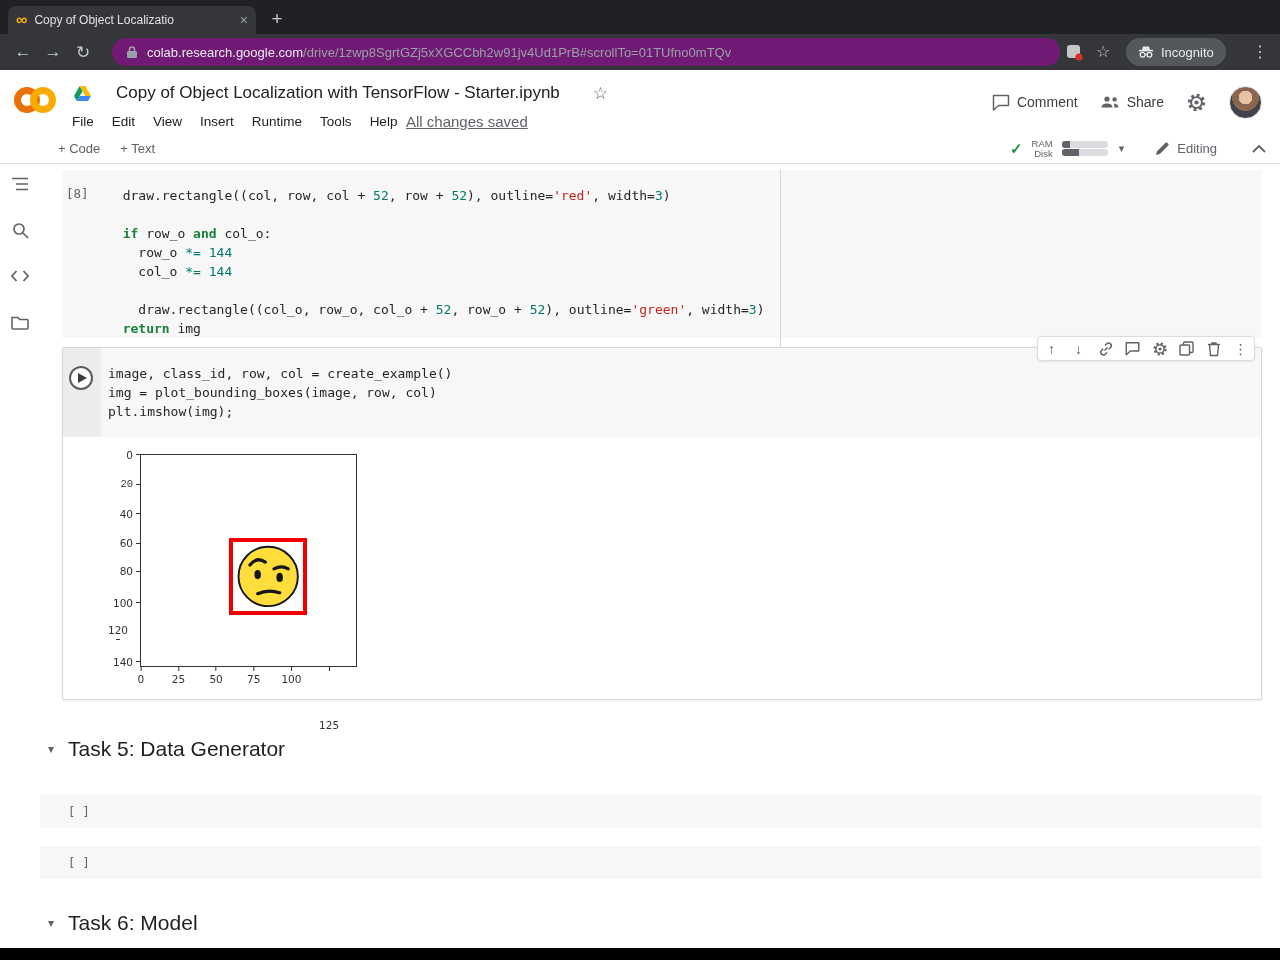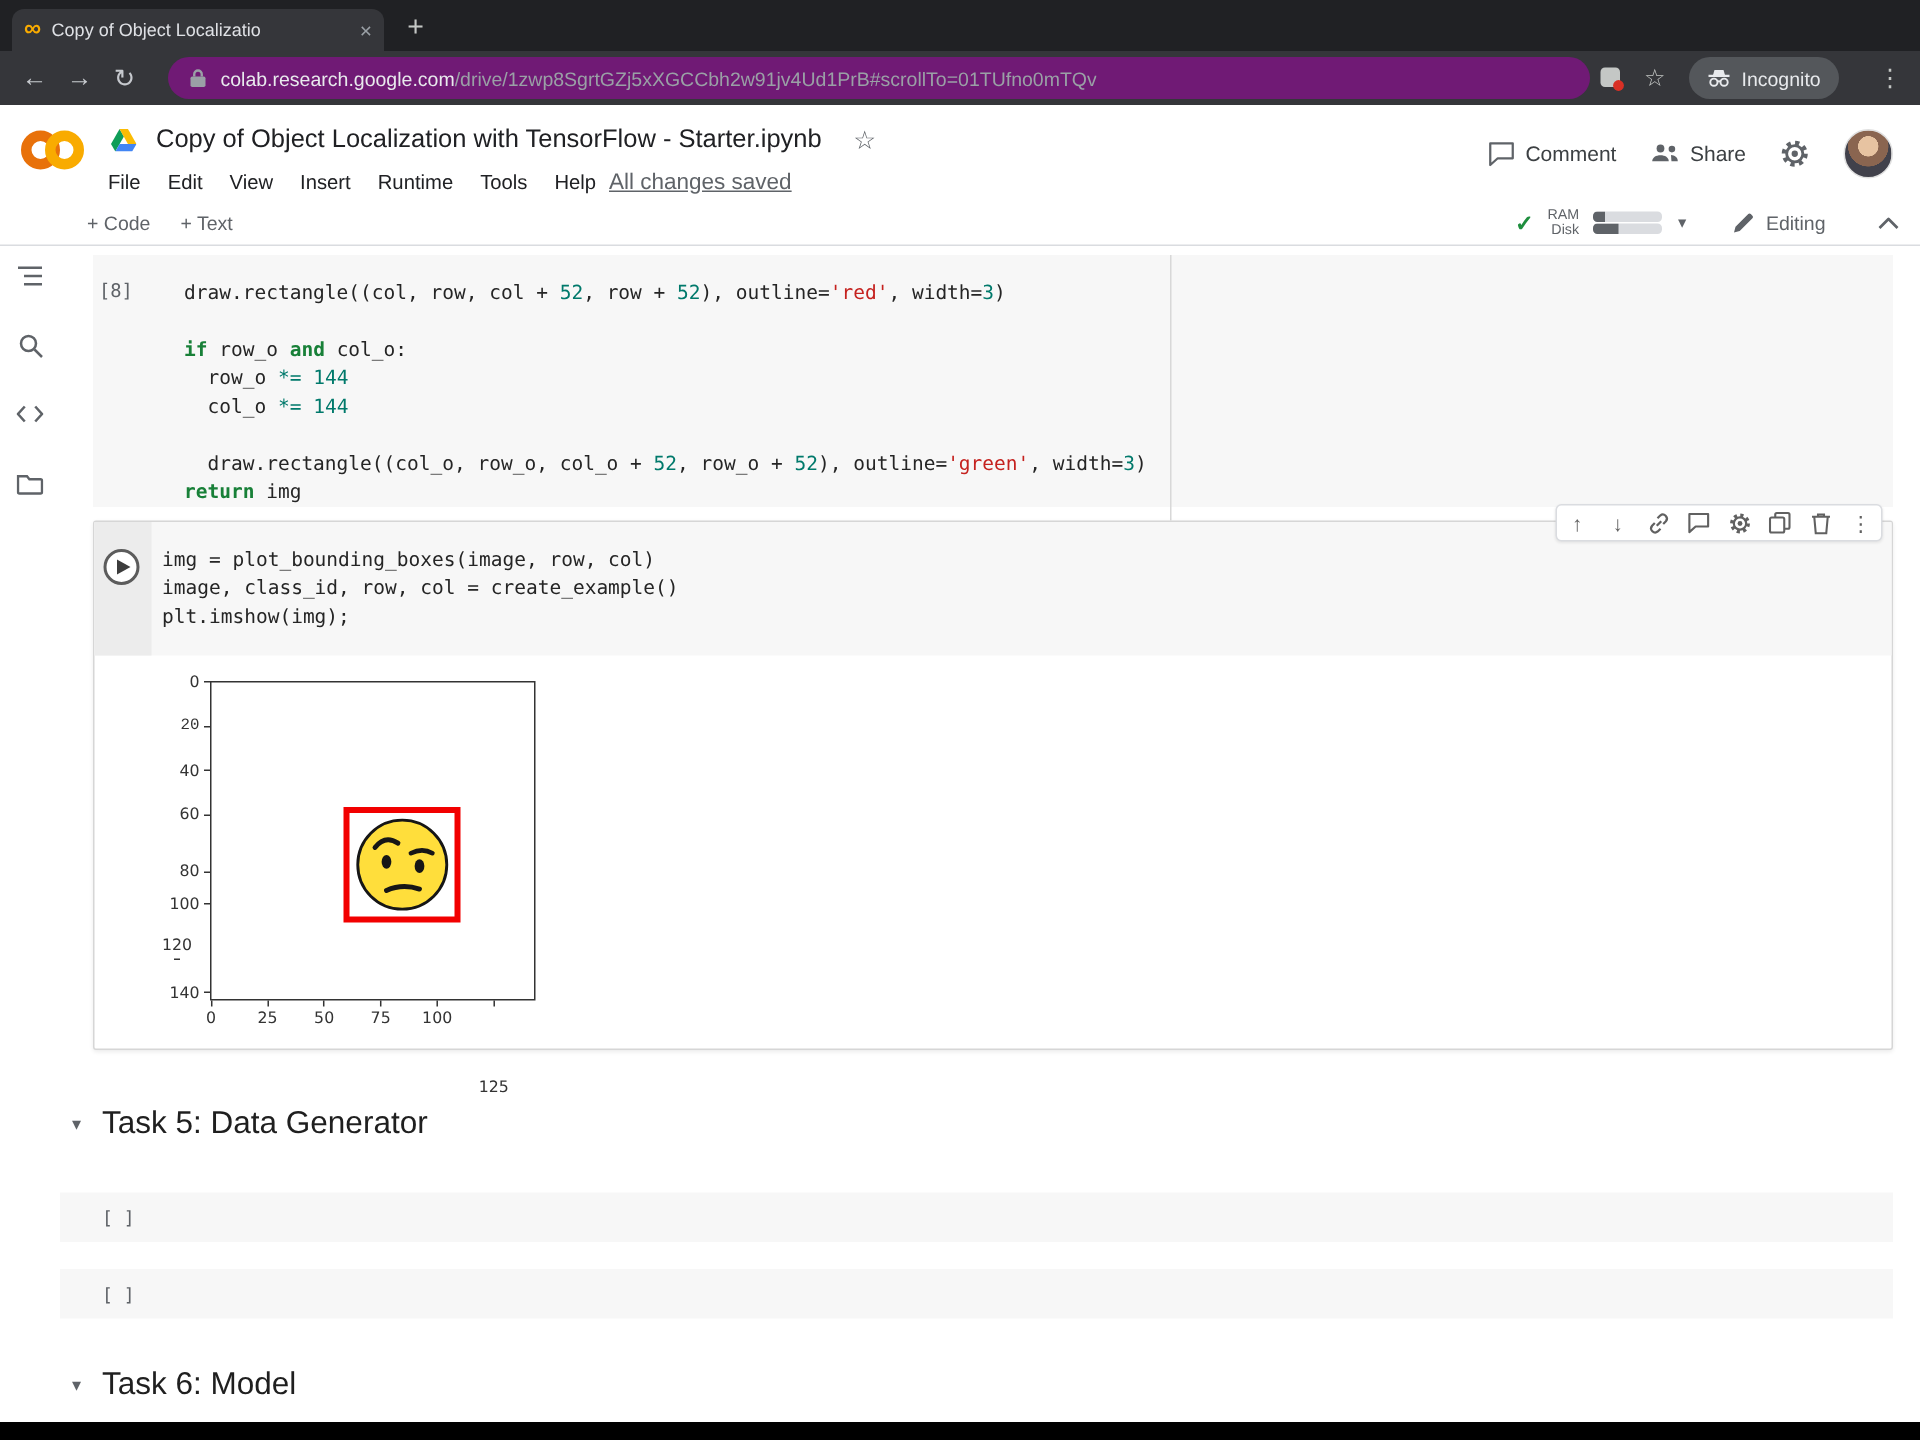--- a/index.html
+++ b/index.html
@@ -16,21 +16,21 @@
   .btoolbar{left:0;top:34px;width:1280px;height:36px;background:#35363a;display:flex;align-items:center}
   .navbtn{width:30px;text-align:center;color:#c6c9ce;font-size:17px}
   .omnibox{position:absolute;left:112px;top:4px;width:948px;height:28px;background:#701a75;border-radius:14px;display:flex;align-items:center;padding:0 14px;gap:9px}
   .url{font-size:13px;white-space:nowrap;overflow:hidden}
   .url .dom{color:#e8eaed}
   .url .path{color:#9aa0a6}
   .incog-pill{position:absolute;left:1126px;top:4px;height:28px;border-radius:14px;background:#54575b;display:flex;align-items:center;gap:7px;padding:0 12px;color:#e8eaed;font-size:13px}
 
   
   .cheader{left:0;top:70px;width:1280px;height:64px;background:#fff}
-  .title-row{position:absolute;left:74px;top:10px;height:26px;display:flex;align-items:center;gap:13px}
+  .title-row{position:absolute;left:74px;top:10px;height:26px;display:flex;align-items:center;gap:25px}
   .doc-title{font-size:17px;color:#202124;white-space:nowrap}
   .title-star{color:#5f6368;font-size:17px;margin-left:8px}
   .menubar{position:absolute;left:63px;top:40px;height:22px;display:flex;align-items:center}
   .menu-item{padding:2px 9px;font-size:13.5px;color:#202124}
   .save-status{margin-left:16px;font-size:15px;color:#5f6368;text-decoration:underline}
   .hdr-right{position:absolute;right:18px;top:14px;height:36px;display:flex;align-items:center;gap:22px}
   .hdr-btn{display:flex;align-items:center;gap:7px;color:#3c4043;font-size:14px}
   .avatar{width:33px;height:33px;border-radius:50%;background:radial-gradient(circle at 50% 34%,#e7c3a1 0 26%,#8a6550 27% 52%,#41414b 53% 100%);border:1px solid #e0e0e0}
 
   
@@ -255,21 +255,21 @@
   <pre class="code abs" style="left:45px;top:16px"><div class="cl"><span class="tk-p">  draw.rectangle((col, row, col + </span><span class="tk-n">52</span><span class="tk-p">, row + </span><span class="tk-n">52</span><span class="tk-p">), outline=</span><span class="tk-s">'red'</span><span class="tk-p">, width=</span><span class="tk-n">3</span><span class="tk-p">)</span></div><div class="cl"></div><div class="cl"><span class="tk-p">  </span><span class="tk-k">if</span><span class="tk-p"> row_o </span><span class="tk-k">and</span><span class="tk-p"> col_o:</span></div><div class="cl"><span class="tk-p">    row_o </span><span class="tk-o">*=</span><span class="tk-p"> </span><span class="tk-n">144</span></div><div class="cl"><span class="tk-p">    col_o </span><span class="tk-o">*=</span><span class="tk-p"> </span><span class="tk-n">144</span></div><div class="cl"></div><div class="cl"><span class="tk-p">    draw.rectangle((col_o, row_o, col_o + </span><span class="tk-n">52</span><span class="tk-p">, row_o + </span><span class="tk-n">52</span><span class="tk-p">), outline=</span><span class="tk-s">'green'</span><span class="tk-p">, width=</span><span class="tk-n">3</span><span class="tk-p">)</span></div><div class="cl"><span class="tk-p">  </span><span class="tk-k">return</span><span class="tk-p"> img</span></div></pre>
 </div>
 <div class="abs divline"></div>
 
 <div class="abs cell9">
   <div class="cell9-codebg"></div>
   <div class="gutter"></div>
   <div class="runbtn">
       <i></i>
     </div>
-  <pre class="code abs" style="left:45px;top:16px"><div class="cl"><span class="tk-p">img = plot_bounding_boxes(image, row, col)</span></div><div class="cl"><span class="tk-p">image, class_id, row, col = create_example()</span></div><div class="cl"><span class="tk-p">plt.imshow(img);</span></div></pre>
+  <pre class="code abs" style="left:45px;top:16px"><div class="cl"><span class="tk-p">image, class_id, row, col = create_example()</span></div><div class="cl"><span class="tk-p">img = plot_bounding_boxes(image, row, col)</span></div><div class="cl"><span class="tk-p">plt.imshow(img);</span></div></pre>
 
   <div class="celltools">
     <span class="ctool">↑</span>
     <span class="ctool">↓</span>
     <span class="ctool">
       <svg width="16" height="16" viewBox="0 0 16 16">
           <path d="M6.5 9.5l3-3" stroke="#616161" stroke-width="1.5"></path>
           <path d="M7 4.5 8.8 2.7a2.7 2.7 0 0 1 3.8 3.8L10.8 8.3" fill="none" stroke="#616161" stroke-width="1.5"></path>
           <path d="M9 11.5 7.2 13.3a2.7 2.7 0 0 1-3.8-3.8L5.2 7.7" fill="none" stroke="#616161" stroke-width="1.5"></path>
         </svg>
@@ -325,21 +325,21 @@
         <span class="mark"></span>
       </div>
       <div class="ytick" style="top: 59.9062px;">
         <span class="lab">40</span>
         <span class="mark"></span>
       </div>
       <div class="ytick" style="top: 89.4896px;">
         <span class="lab">60</span>
         <span class="mark"></span>
       </div>
-      <div class="ytick" style="top: 127px;">
+      <div class="ytick" style="top: 117px;">
         <span class="lab">80</span>
         <span class="mark"></span>
       </div>
       <div class="ytick" style="top: 148.656px;">
         <span class="lab">100</span>
         <span class="mark"></span>
       </div>
       <div class="ytick" style="top: 178.24px; flex-direction: column;">
         <span class="lab">120</span>
         <span class="mark"></span>

